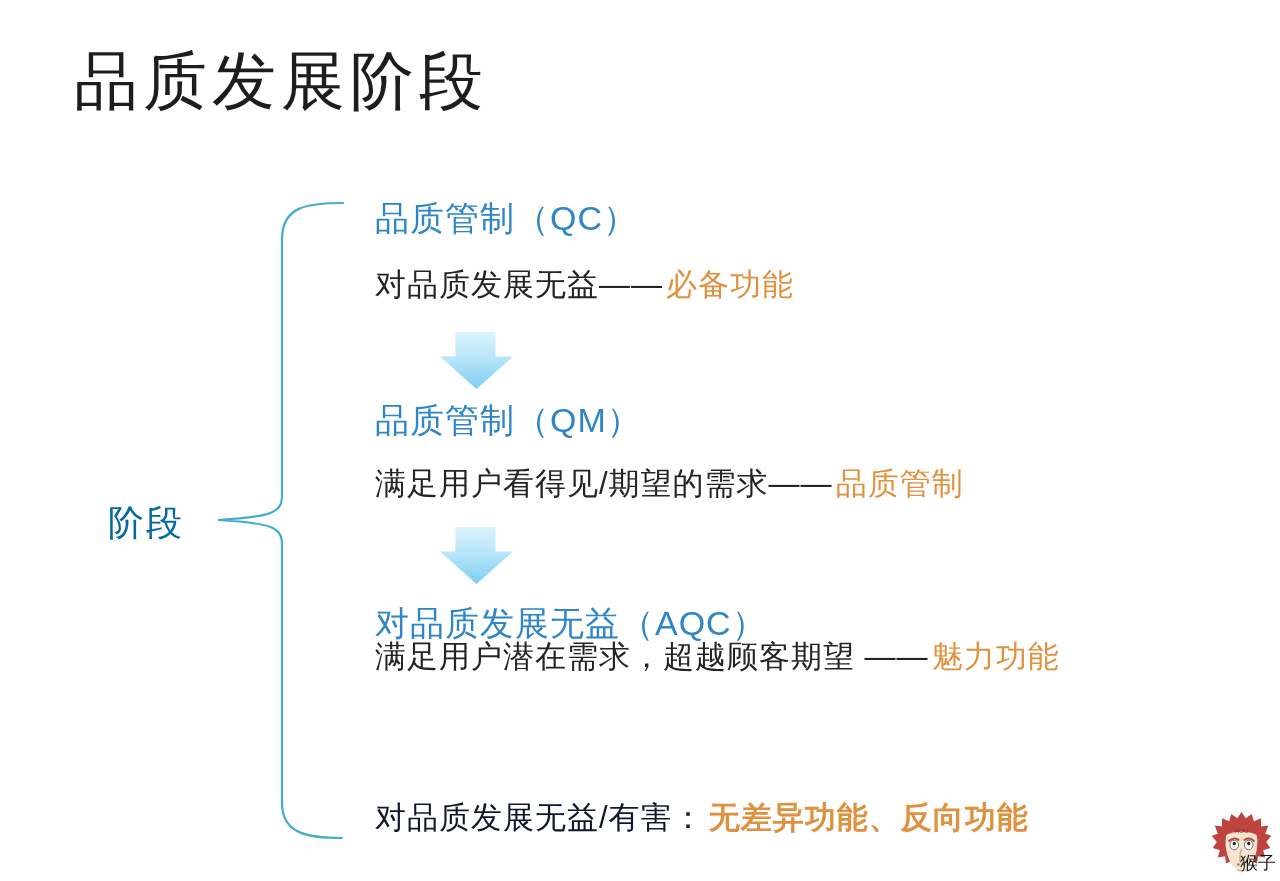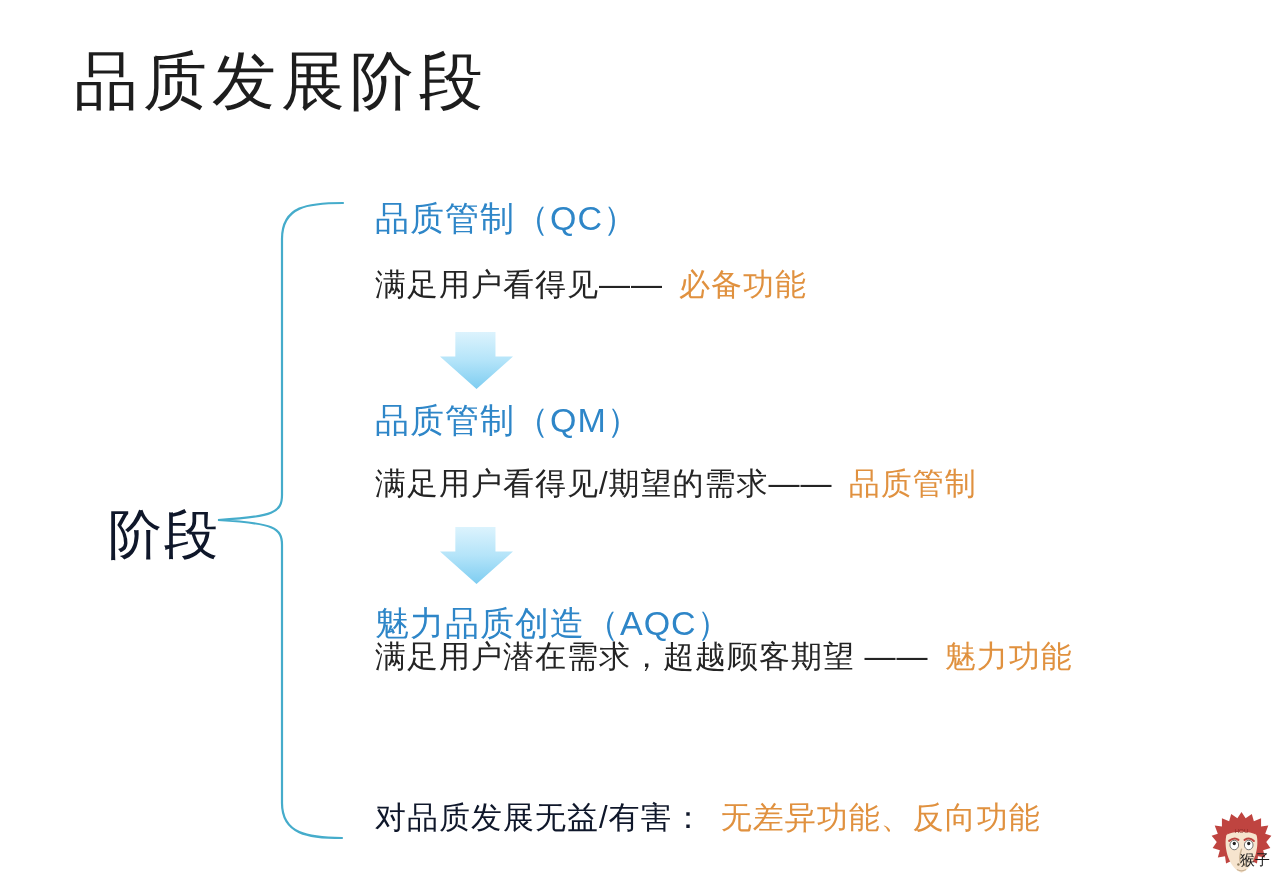--- a/index.html
+++ b/index.html
@@ -15,23 +15,23 @@
   .slide-title {
     left: 74px; top: 38px;
     font-size: 64px;
     font-weight: 300;
     letter-spacing: 5px;
     color: #1d1d1d;
   }
 
   .axis-label {
     left: 108px; top: 499px;
-    font-size: 54px;
+    font-size: 36px;
     font-weight: 300;
-    color: #0f172a;
+    color: #0369a1;
     letter-spacing: 2px;
   }
 
   .brace-svg { left: 210px; top: 195px; }
 
   .stage-heading {
     left: 375px;
     font-size: 34px;
     font-weight: 400;
     color: #2E86C8;
@@ -41,21 +41,21 @@
   .stage-body {
     left: 375px;
     font-size: 31px;
     font-weight: 300;
     color: #242424;
     letter-spacing: 1px;
     white-space: nowrap;
   }
   .highlight {
     color: #E0913F;
-    margin-left: 16px;
+    margin-left: 3px;
   }
   .h1 { top: 196px; text-align: right; }
   .b1 { top: 264px; }
   .h2 { top: 398px; }
   .b2 { top: 463px; }
   .h3 { top: 601px; }
   .b3 { top: 636px; }
 
   .down-arrow {
     left: 440px;
@@ -67,26 +67,26 @@
   .a2 { top: 527px; }
 
   .footer-line {
     left: 375px; top: 797px;
     font-size: 31px;
     font-weight: 300;
     letter-spacing: 1px;
     white-space: nowrap;
   }
   .footer-label { color: #0f172a; }
-  .footer-line .highlight { margin-left: 16px; }
+  .footer-line .highlight { margin-left: 4px; font-weight: bold; }
 
   .watermark { left: 1203px; top: 810px; width: 77px; height: 68px; }
   .watermark-label {
     left: 1240px; top: 851px;
-    font-size: 15px;
+    font-size: 18px;
     color: #1a1a1a;
   }
 </style>
 </head>
 <body>
 
 <div class="abs slide-title">品质发展阶段</div>
 
 <div class="abs axis-label">阶段</div>
 
@@ -94,33 +94,33 @@
   <path d="M133 8 C 98 8, 72 11, 72 44
            L 72 300
            C 72 317, 64 322, 8 325
            C 64 328, 72 333, 72 350
            L 72 608
            C 72 639, 98 643, 132 643" fill="none" stroke="#45ACCB" stroke-width="2.2" stroke-linecap="round"></path>
 </svg>
 
 <div class="abs stage-heading h1">品质管制（QC）</div>
 <div class="abs stage-body b1">
-  <span>满足用户看得见——</span><span class="highlight">必备功能</span>
+  <span>对品质发展无益——</span><span class="highlight">必备功能</span>
 </div>
 
 <div class="abs down-arrow a1"></div>
 
 <div class="abs stage-heading h2">品质管制（QM）</div>
 <div class="abs stage-body b2">
   <span>满足用户看得见/期望的需求——</span><span class="highlight">品质管制</span>
 </div>
 
 <div class="abs down-arrow a2"></div>
 
-<div class="abs stage-heading h3">魅力品质创造（AQC）</div>
+<div class="abs stage-heading h3">对品质发展无益（AQC）</div>
 <div class="abs stage-body b3">
   <span>满足用户潜在需求，超越顾客期望 ——</span><span class="highlight">魅力功能</span>
 </div>
 
 <div class="abs footer-line">
   <span class="footer-label">对品质发展无益/有害：</span><span class="highlight">无差异功能、反向功能</span>
 </div>
 
 <svg class="abs watermark" viewBox="0 0 62 66">
 

